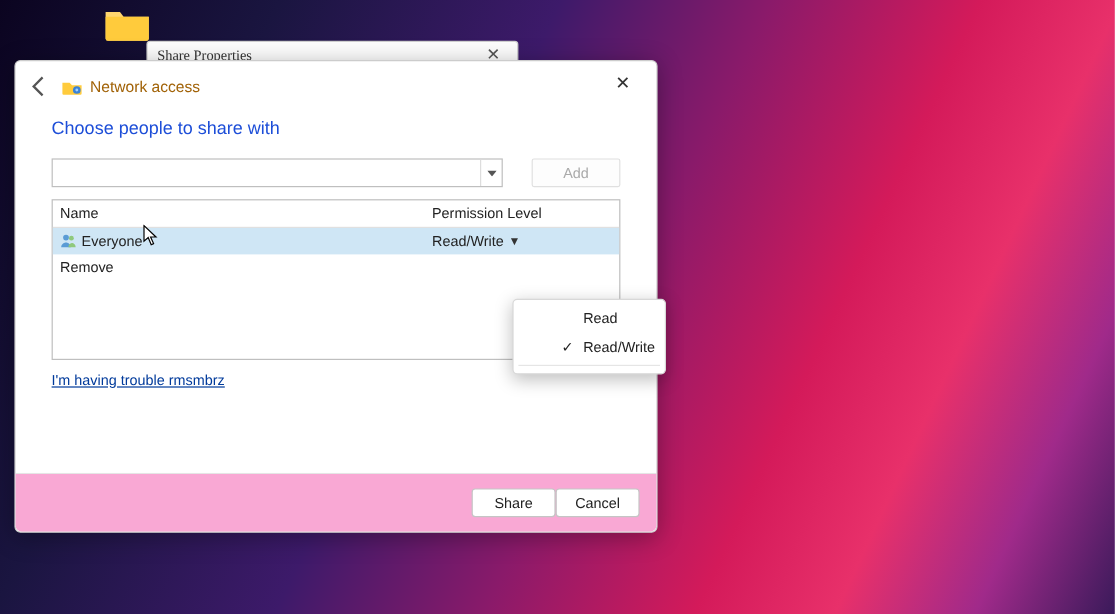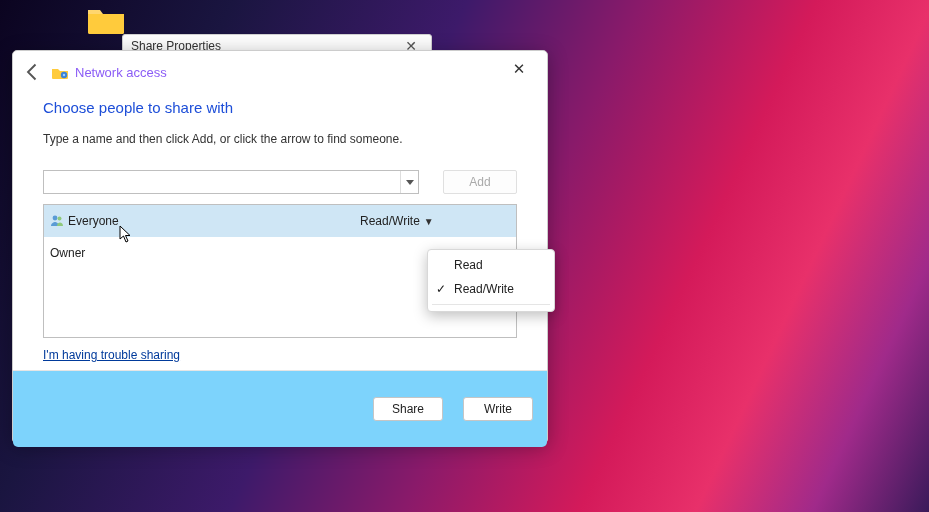--- a/index.html
+++ b/index.html
@@ -27,20 +27,21 @@
     top: 34px;
     left: 122px;
     width: 310px;
     height: 24px;
     background: #fdfdfd;
     border: 1px solid #d0d0d0;
     border-radius: 3px 3px 0 0;
     display: flex;
     align-items: center;
     padding: 0 4px 0 8px;
+    font-family: Liberation Serif, serif;
   }
   .bg-window .title { flex: 1; color: #333; font-size: 12px; }
   .bg-window .xbtn { width:32px; text-align:center; color:#555; font-size:14px; cursor:default;}
   .dialog {
     position: absolute;
     top: 50px;
     left: 12px;
     width: 536px;
     height: 394px;
     background: #fff;
@@ -53,21 +54,21 @@
   .dialog-header {
     display: flex;
     align-items: center;
     padding: 10px 10px 4px 10px;
   }
   .back-arrow {
     width: 20px; height: 20px; display:flex; align-items:center; justify-content:center;
     color: #555; margin-right: 8px;
   }
   .net-icon { width:18px; height:16px; margin-right:6px;}
-  .net-title { color:#8b5cf6; font-size:13px; }
+  .net-title { color:#a16207; font-size:13px; }
   .close-x {
     margin-left:auto; width:36px; height:28px; display:flex; align-items:center; justify-content:center;
     font-size:15px; color:#333; margin-top:-6px;
   }
   .dialog-body { padding: 12px 30px 8px 30px; flex:1; display:flex; flex-direction:column; }
   .heading { color: #1d4ed8; font-size: 15px; font-weight:400; margin-bottom: 16px; }
   .subtext { color:#333; font-size:12px; margin-bottom: 24px; }
   .input-row { display:flex; gap:24px; margin-bottom:6px; }
   .combo {
     flex:1; height:24px; border:1px solid #bfbfbf; background:#fff; position:relative;
@@ -83,48 +84,48 @@
   }
   .listbox {
     border:1px solid #bfbfbf; margin-top:4px; height:134px; background:#fff; position:relative;
   }
   .list-head {
     display:flex; border-bottom:1px solid #e0e0e0; font-size:12px; color:#222;
   }
   .col-name { width: 310px; padding:4px 6px; }
   .col-perm { flex:1; padding:4px 6px; }
   .row {
-    display:flex; font-size:12px; color:#222; align-items:center; height:32px;
+    display:flex; font-size:12px; color:#222; align-items:center; height:22px;
   }
   .row.selected { background:#cfe6f5; }
   .row .cn { width:310px; padding:0 6px; display:flex; align-items:center; gap:4px;}
   .row .cp { flex:1; padding:0 6px; display:flex; align-items:center; gap:4px;}
   .perm-arrow { font-size:10px; color:#333; }
   .ico-everyone svg, .ico-user svg { width:14px; height:14px; }
   .cursor { position:absolute; top:20px; left:75px; pointer-events:none; }
   .cursor svg { width:14px; height:18px; }
   .trouble {
     margin-top:10px; color:#003a9b; text-decoration:underline; font-size:12px; align-self:flex-start;
   }
   .dialog-footer {
-    border-top:1px solid #e5e5e5; padding:26px 14px; display:flex; justify-content:flex-end; gap:20px;
-    background:#7dd3fc; border-radius:0 0 5px 5px;
+    border-top:1px solid #e5e5e5; padding:12px 14px; display:flex; justify-content:flex-end; gap:0;
+    background:#f9a8d4; border-radius:0 0 5px 5px;
   }
   .btn {
     min-width:70px; height:24px; background:#fff; border:1px solid #c5c5c5; border-radius:3px;
     font-size:12px; color:#222; padding:0 14px;
   }
   .context-menu {
     position:absolute; top:249px; left:427px; width:128px;
     background:#fff; border:1px solid #d8d8d8; border-radius:4px;
     box-shadow:0 4px 14px rgba(0,0,0,0.25);
     padding:3px 0; font-size:12px;
   }
   .context-menu .mi {
-    display:flex; align-items:center; padding:5px 10px 5px 26px; color:#222; position:relative;
+    display:flex; align-items:center; padding:5px 10px 5px 26px; color:#222; position:relative;margin-left:32px;
   }
   .context-menu .sep { height:1px; background:#e5e5e5; margin:3px 4px; }
   .context-menu .chk { position:absolute; left:8px; font-size:12px; }
 </style>
 </head>
 <body>
 
 <div class="desktop-folder">
   <svg viewBox="0 0 40 32">
     <path d="M2 6 h12 l3 4 h21 v18 a2 2 0 0 1 -2 2 h-32 a2 2 0 0 1 -2 -2 z" fill="#ffd66e"></path>
@@ -151,35 +152,38 @@
         <circle cx="13" cy="11" r="3.2" fill="#3b82d6"></circle>
         <circle cx="13" cy="11" r="1.2" fill="#9fd0ff"></circle>
       </svg>
     </span>
     <span class="net-title">Network access</span>
     <span class="close-x">✕</span>
   </div>
 
   <div class="dialog-body">
     <div class="heading">Choose people to share with</div>
-    <div class="subtext">Type a name and then click Add, or click the arrow to find someone.</div>
 
     <div class="input-row">
       <div class="combo">
         <span></span>
         <span class="arrowbtn">
           <svg width="8" height="5" viewBox="0 0 8 5">
               <path d="M0 0 L4 5 L8 0 z" fill="#555"></path>
             </svg>
         </span>
       </div>
       <button class="addbtn">Add</button>
     </div>
 
     <div class="listbox">
+      <div class="list-head">
+        <div class="col-name">Name</div>
+        <div class="col-perm">Permission Level</div>
+      </div>
 
       <div class="row selected">
         <div class="cn">
           <span class="ico-everyone">
             <svg viewBox="0 0 14 14">
                 <circle cx="5" cy="5" r="2.4" fill="#5a9bd5"></circle>
                 <circle cx="9.5" cy="5.5" r="2" fill="#8fc97c"></circle>
                 <path d="M1 13c0-3 3-4 4-4s4 1 4 4z" fill="#5a9bd5"></path>
                 <path d="M7 13c0-2.4 2-3.4 3-3.4s3 1 3 3.4z" fill="#8fc97c"></path>
               </svg>
@@ -187,37 +191,37 @@
           <span>Everyone</span>
         </div>
         <div class="cp">
           <span>Read/Write</span>
           <span class="perm-arrow">▼</span>
         </div>
       </div>
 
       <div class="row">
         <div class="cp">
-          <span>Owner</span>
+          <span>Remove</span>
         </div>
       </div>
 
       <span class="cursor">
         <svg viewBox="0 0 14 18">
             <path d="M1 1 L1 14 L4.5 11 L7 17 L9 16 L6.5 10.5 L11 10.5 z" fill="#fff" stroke="#000" stroke-width="1"></path>
           </svg>
       </span>
     </div>
 
-    <a class="trouble" href="#">I'm having trouble sharing</a>
+    <a class="trouble" href="#">I'm having trouble rmsmbrz</a>
   </div>
 
   <div class="dialog-footer">
     <button class="btn">Share</button>
-    <button class="btn">Write</button>
+    <button class="btn">Cancel</button>
   </div>
 </div>
 
 <div class="context-menu">
   <div class="mi">
     <span>Read</span>
   </div>
   <div class="mi">
     <span class="chk">✓</span>
     <span>Read/Write</span>

